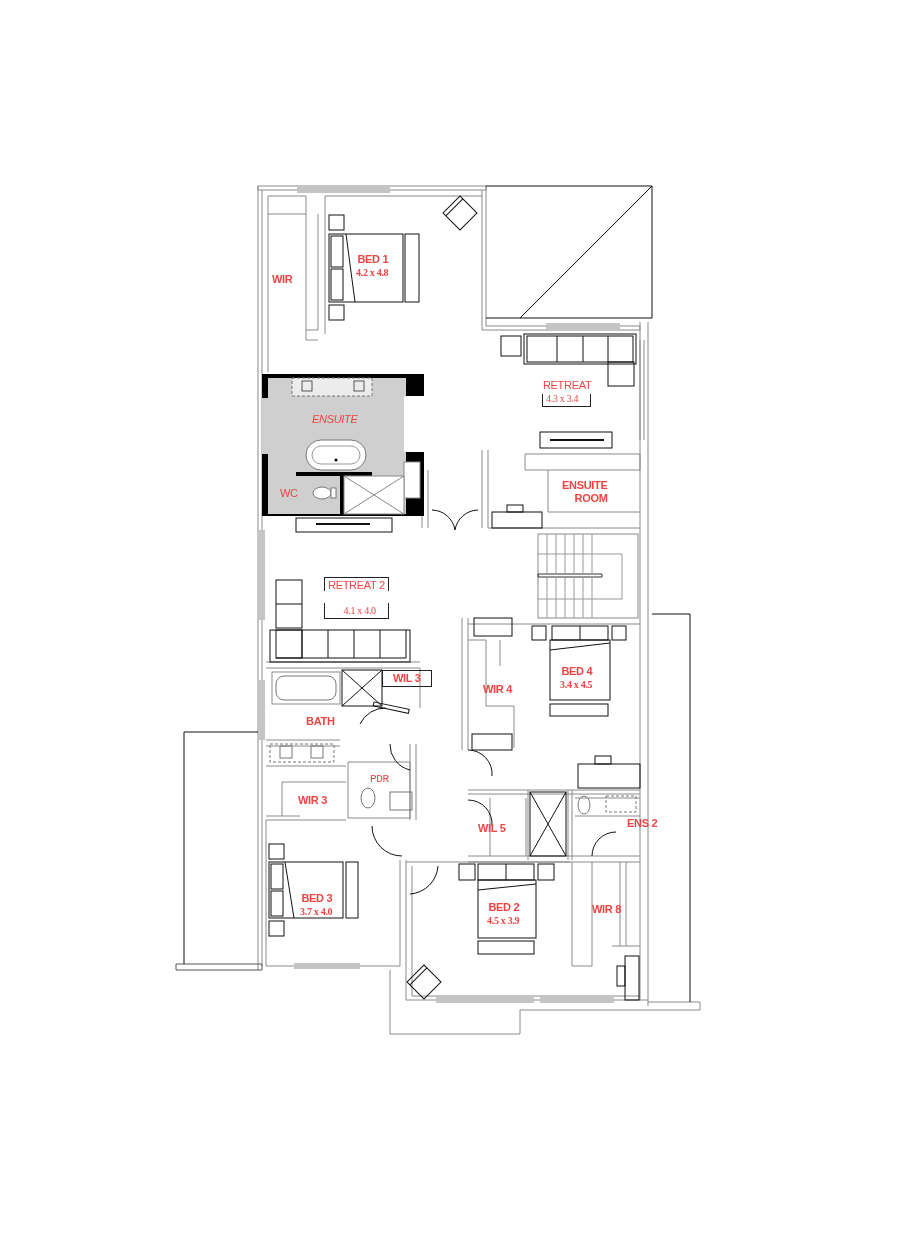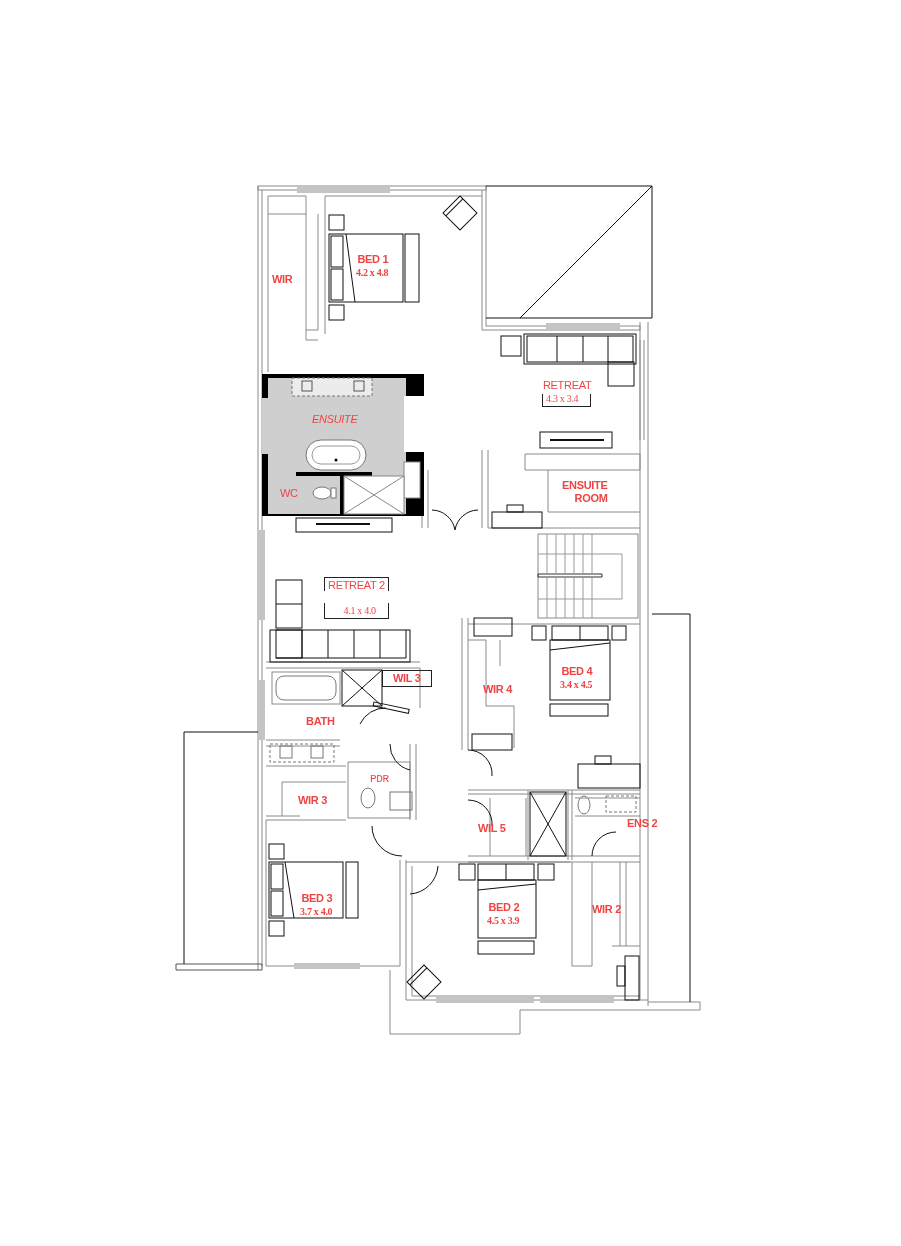--- a/index.html
+++ b/index.html
@@ -285,14 +285,14 @@
 </div>
 <div class="lbl" style="left:300px;top:880px;margin-top:13px;">
   <span class="name">BED 3</span>
   <span class="dim">3.7 x 4.0</span>
 </div>
 <div class="lbl" style="left:487px;top:902px;">
   <span class="name">BED 2</span>
   <span class="dim">4.5 x 3.9</span>
 </div>
 <div class="lbl" style="left:592px;top:904px;">
-  <span class="name">WIR 2</span>
+  <span class="name">WIR 8</span>
 </div>
 
 </body></html>

